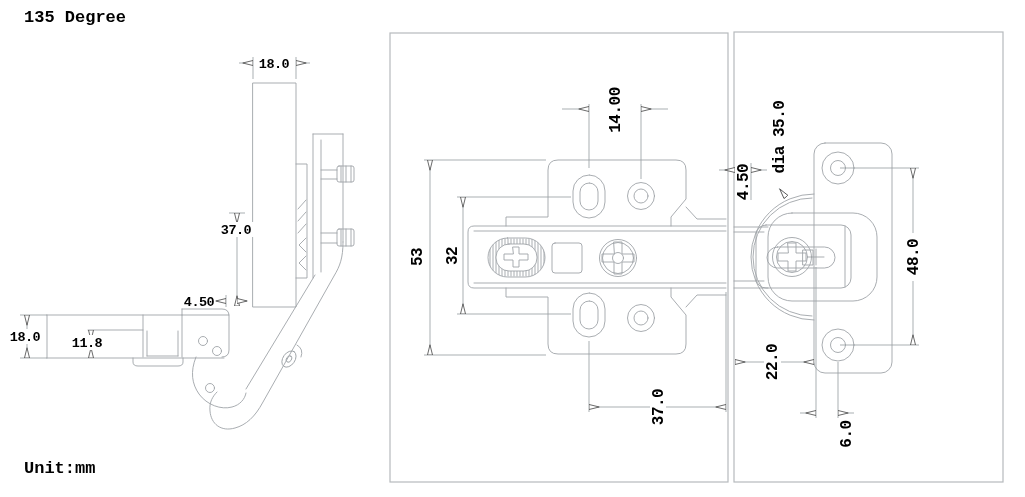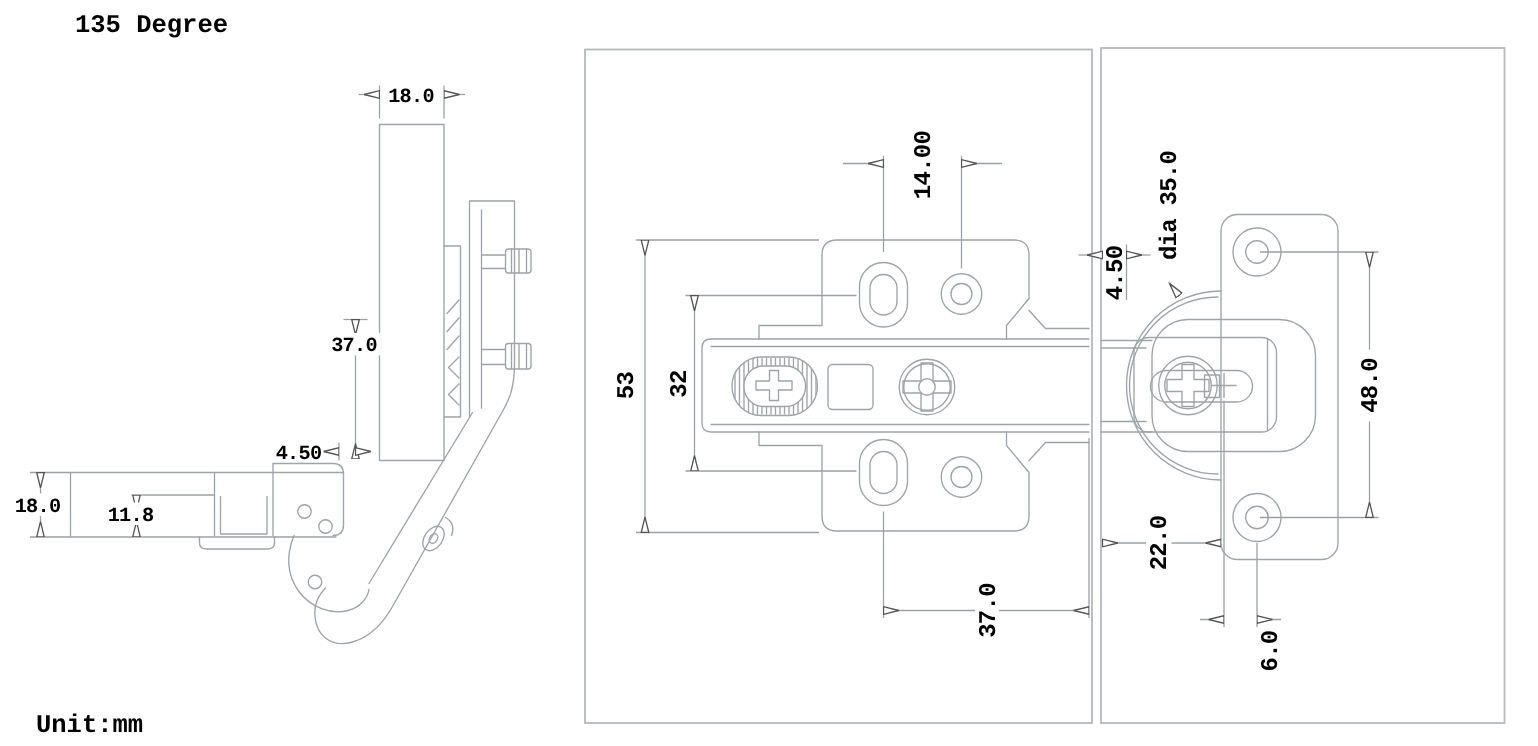--- a/index.html
+++ b/index.html
@@ -1,20 +1,20 @@
 <!DOCTYPE html>
 <html><head>
 <meta charset="utf-8">
 <style>
   html,body{margin:0;padding:0;background:#ffffff;}
   #stage{position:relative;width:1025px;height:497px;background:#fff;overflow:hidden;
          font-family:"Liberation Mono",monospace;}
   .corner-label{position:absolute;font-weight:700;font-size:17px;color:#000;letter-spacing:0px;white-space:pre;}
-  #title{left:24px;top:8px;margin-left:26px;}
-  #unit{left:24px;top:475px;}
+  #title{left:24px;top:8px;}
+  #unit{left:24px;top:459px;}
   svg{position:absolute;left:0;top:0;}
   svg text{font-family:"Liberation Mono",monospace;font-weight:700;fill:#000;}
   .t13{font-size:13.5px;letter-spacing:-0.5px;}
   .t16{font-size:16px;letter-spacing:-0.5px;}
   .ln{stroke:#9fa4a8;fill:none;stroke-width:0.9;stroke-linecap:round;stroke-linejoin:round;}
   .dm{stroke:#9aa0a4;fill:none;stroke-width:0.85;}
   .bx{stroke:#b6babd;fill:none;stroke-width:1.2;}
   .wbg{fill:#ffffff;stroke:none;}
 </style>
 </head>

